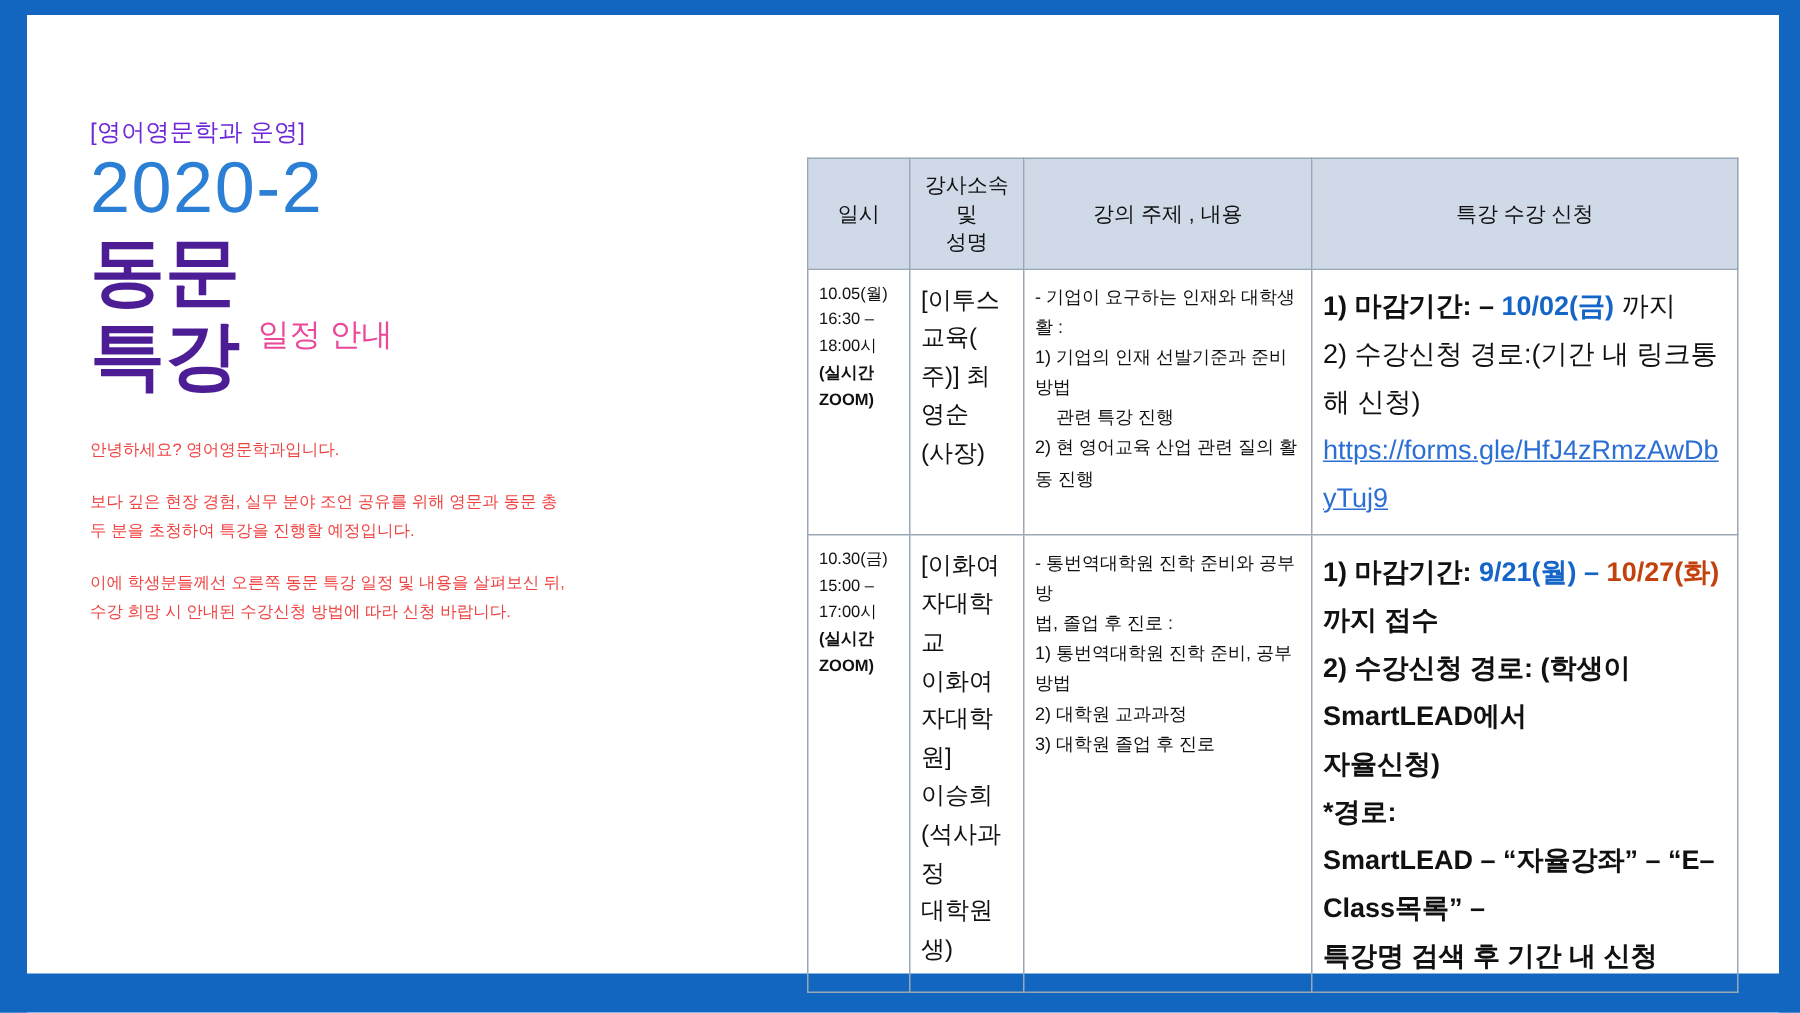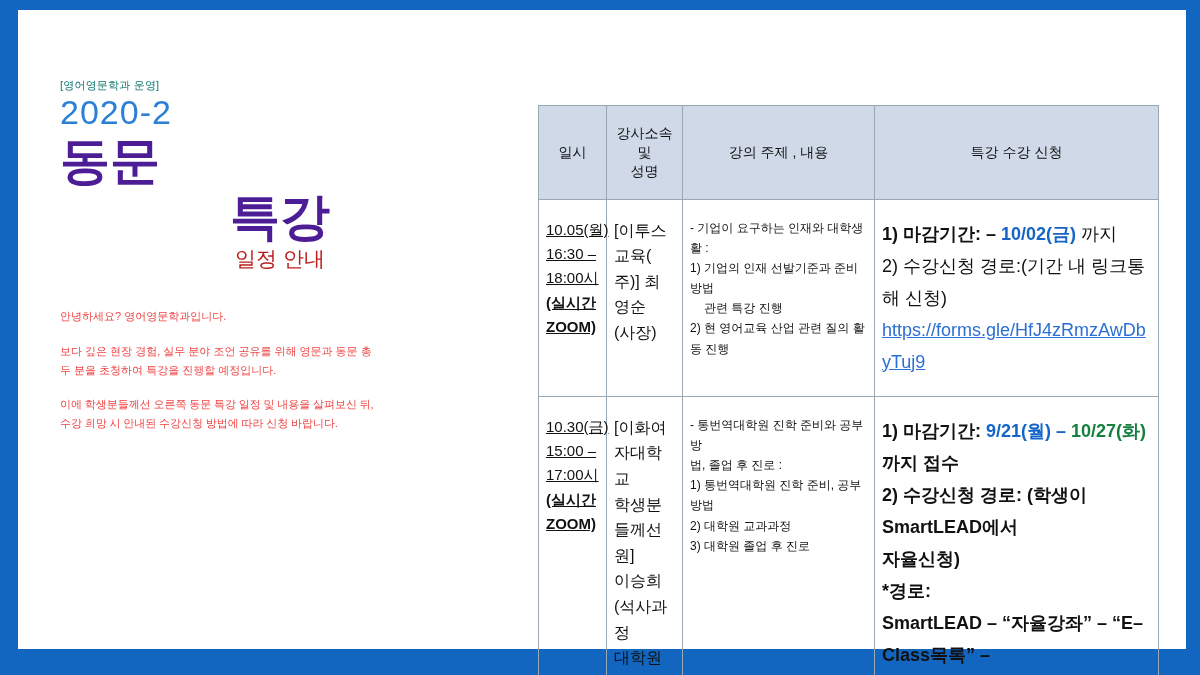--- a/index.html
+++ b/index.html
@@ -47,101 +47,100 @@
   }
 
   
   .left-col {
     position: absolute;
     left: 60px;
     top: 78px;
     width: 440px;
   }
   .dept-tag {
-    font-size: 11px;
-    color: #0f766e;
+    font-size: 16px;
+    color: #6d28d9;
     letter-spacing: 0.2px;
     margin-bottom: 2px;
   }
   .year-line {
-    font-size: 34px;
+    font-size: 48px;
     color: #2b7fd4;
     font-weight: 400;
     letter-spacing: 1px;
     line-height: 1.05;
     margin: 0 0 2px 0;
   }
   .title-main {
     font-size: 50px;
     color: #4c1d95;
     font-weight: bold;
     line-height: 1.12;
     margin: 0;
   }
   .title-row2 {
     display: flex;
-    align-items: center;
-    flex-direction: column;
+    align-items: flex-start;
+    gap: 12px;
   }
   .title-sub {
     font-size: 21px;
-    color: #b91c1c;
+    color: #ec4899;
     font-weight: normal;
     padding-bottom: 8px;
   }
   .body-block {
     margin-top: 26px;
     font-size: 11px;
     color: #ef4444;
     line-height: 1.72;
   }
   .body-block p {
     margin: 0 0 16px 0;
   }
-  .body-block p:last-child { margin-bottom: 1px; font-family: Liberation Serif, serif; }
+  .body-block p:last-child { margin-bottom: 1px; }
 
   
   .table-wrap {
     position: absolute;
     left: 538px;
     top: 105px;
     width: 620px;
   }
   table.schedule {
     border-collapse: collapse;
     width: 620px;
     table-layout: fixed;
   }
   table.schedule th,
   table.schedule td {
     border: 1px solid #9aa7b5;
     vertical-align: top;
-    padding: 18px 7px;
+    padding: 8px 7px;
   }
   table.schedule thead th {
     background: #cfd9e8;
     text-align: center;
     vertical-align: middle;
     font-size: 14px;
     font-weight: normal;
     color: #111;
     height: 56px;
     line-height: 1.35;
   }
   col.c1 { width: 68px; }
   col.c2 { width: 76px; }
   col.c3 { width: 192px; }
   col.c4 { width: 284px; }
 
   td.c-date {
-    font-size: 15px;
+    font-size: 11px;
     line-height: 1.62;
     color: #111;
     padding-top: 26px;
-    text-decoration: underline;
   }
   td.c-lect {
     font-size: 16px;
     line-height: 1.6;
     color: #111;
     padding-top: 26px;
   }
   td.c-topic {
     font-size: 12px;
     line-height: 1.68;
@@ -152,21 +151,21 @@
     font-size: 18px;
     line-height: 1.78;
     color: #111;
     padding-top: 28px;
   }
   .row1 td { height: 150px; }
   .row2 td { height: 232px; }
 
   .bold { font-weight: bold; }
   .blue-strong { color: #1565c8; font-weight: bold; }
-  .red-strong { color: #15803d; font-weight: bold; text-align: right; }
+  .red-strong { color: #c2410c; font-weight: bold; text-align: right; }
   .link {
     color: #2b6fd4;
     text-decoration: underline;
     word-break: break-all;
   }
   .ind { display: block; }
   .ind-2 { display: block; padding-left: 14px; }
   .apply2 { font-weight: bold; }
 </style>
 </head>
@@ -258,21 +257,21 @@
           <td class="c-date">
             <span class="ind">10.30(금)</span>
             <span class="ind">15:00 –</span>
             <span class="ind">17:00시</span>
             <span class="ind bold">(실시간</span>
             <span class="ind bold">ZOOM)</span>
           </td>
           <td class="c-lect">
             <span class="ind">[이화여자대학</span>
             <span class="ind">교</span>
-            <span class="ind">학생분들께선</span>
+            <span class="ind">이화여자대학</span>
             <span class="ind">원]</span>
             <span class="ind">이승희</span>
             <span class="ind">(석사과정</span>
             <span class="ind">대학원생)</span>
           </td>
           <td class="c-topic">
             <span class="ind">-  통번역대학원 진학 준비와 공부 방</span>
             <span class="ind">법, 졸업 후 진로 :</span>
             <span class="ind">1)   통번역대학원 진학 준비, 공부 방법</span>
             <span class="ind">2) 대학원 교과과정</span>

